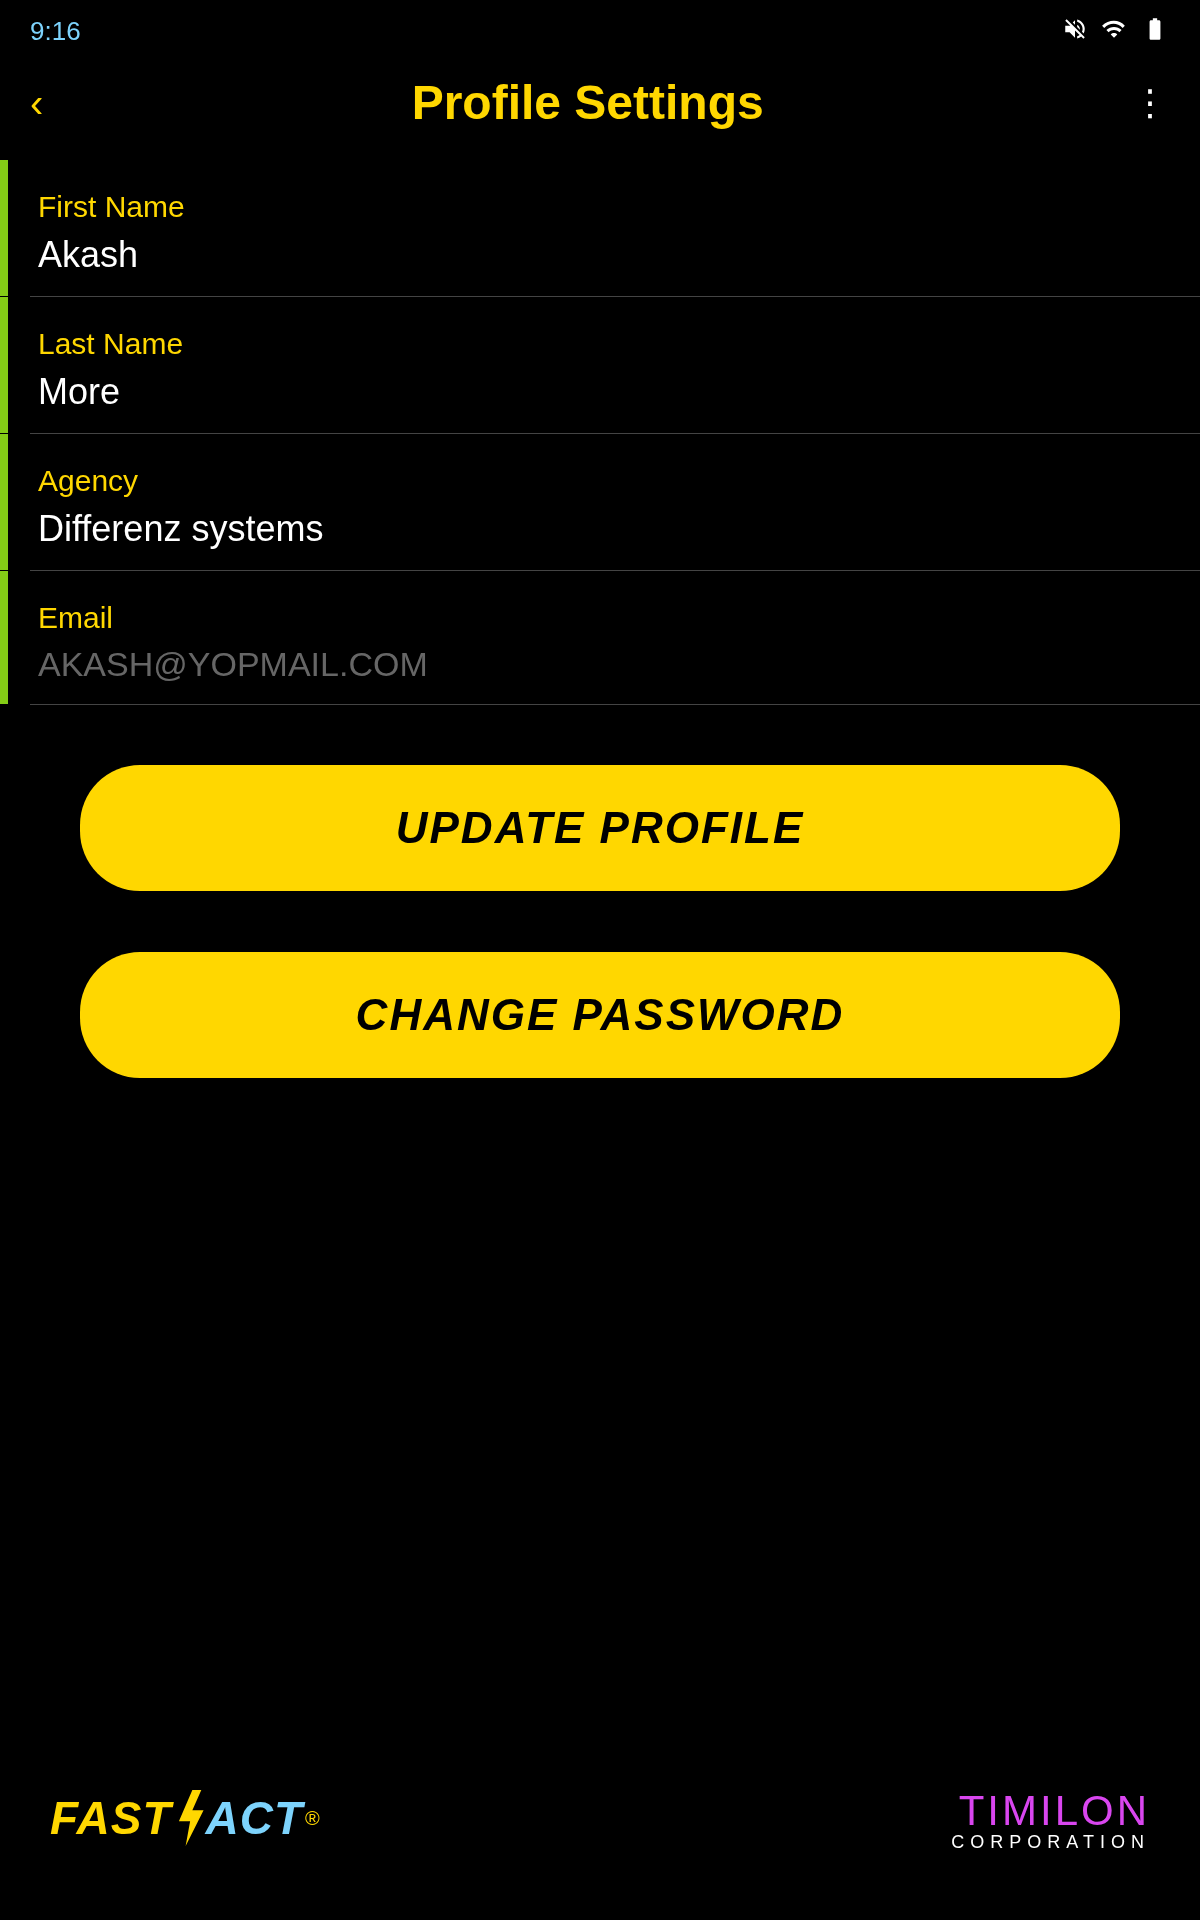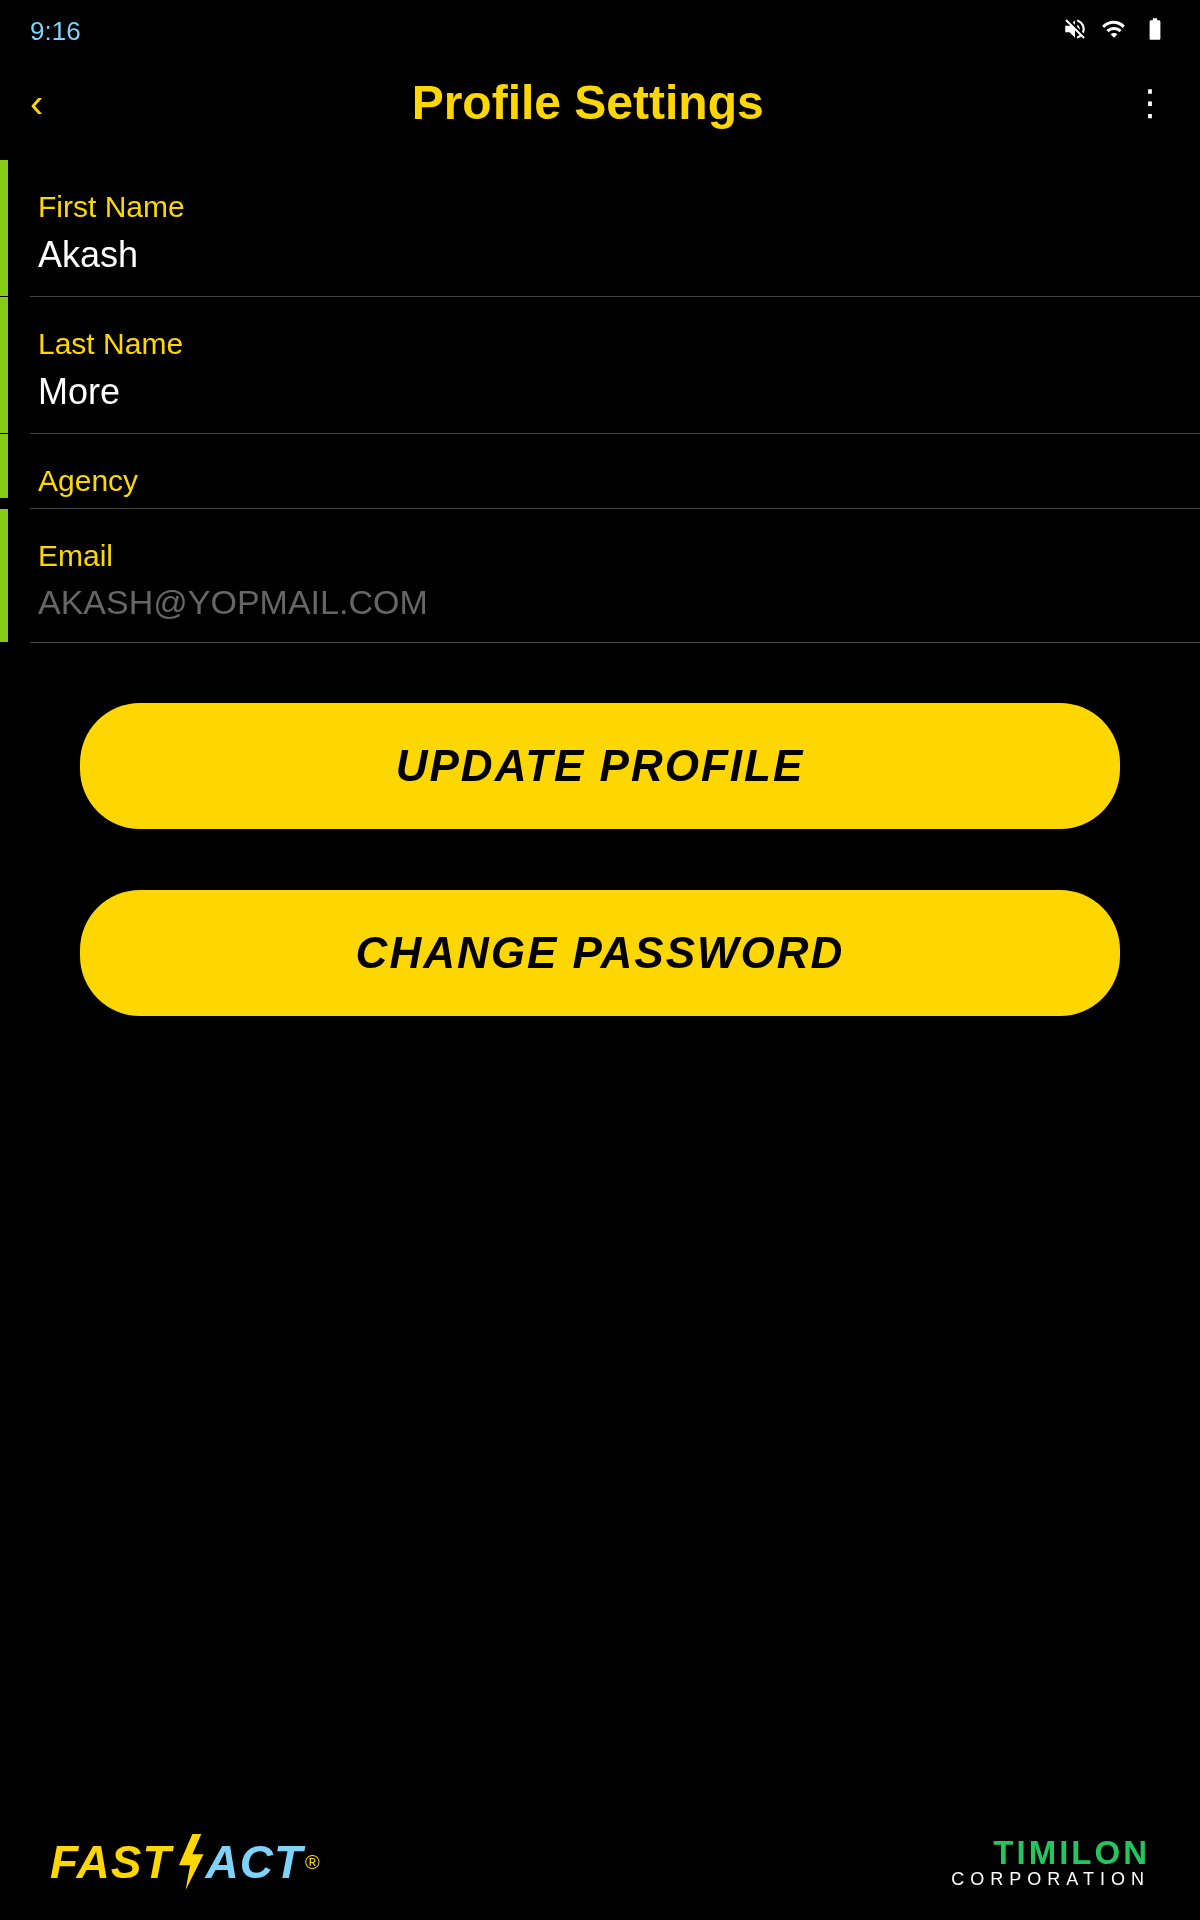--- a/index.html
+++ b/index.html
@@ -140,40 +140,40 @@
 
     
     .footer {
       position: absolute;
       bottom: 0;
       left: 0;
       right: 0;
       height: 160px;
       display: flex;
       justify-content: space-between;
-      align-items: flex-end;
+      align-items: flex-start;
       padding: 30px 50px;
     }
 
     
     .fastact-logo {
       display: flex;
       align-items: center;
       font-size: 36px;
     }
 
     
     .timilon-logo {
       text-align: right;
     }
 
     .timilon-text {
-      color: #22c55e;
-      font-size: 33px;
-      font-weight: 700;
+      color: #d946ef;
+      font-size: 42px;
+      font-weight: 400;
       letter-spacing: 3px;
       display: block;
       line-height: 1;
     }
 
     .timilon-sub {
       color: #fff;
       font-size: 18px;
       letter-spacing: 6px;
       display: block;
@@ -228,20 +228,21 @@
   <hr class="field-divider">
 
   <div class="field-group">
     <div class="field-label">Last Name</div>
     <div class="field-value">More</div>
   </div>
   <hr class="field-divider">
 
   <div class="field-group">
     <div class="field-label">Agency</div>
+    <div class="field-value">Differenz systems</div>
   </div>
   <hr class="field-divider">
 
   <div class="field-group">
     <div class="field-label">Email</div>
     <div class="field-value placeholder">AKASH@YOPMAIL.COM</div>
   </div>
   <hr class="field-divider">
 
 </div>

